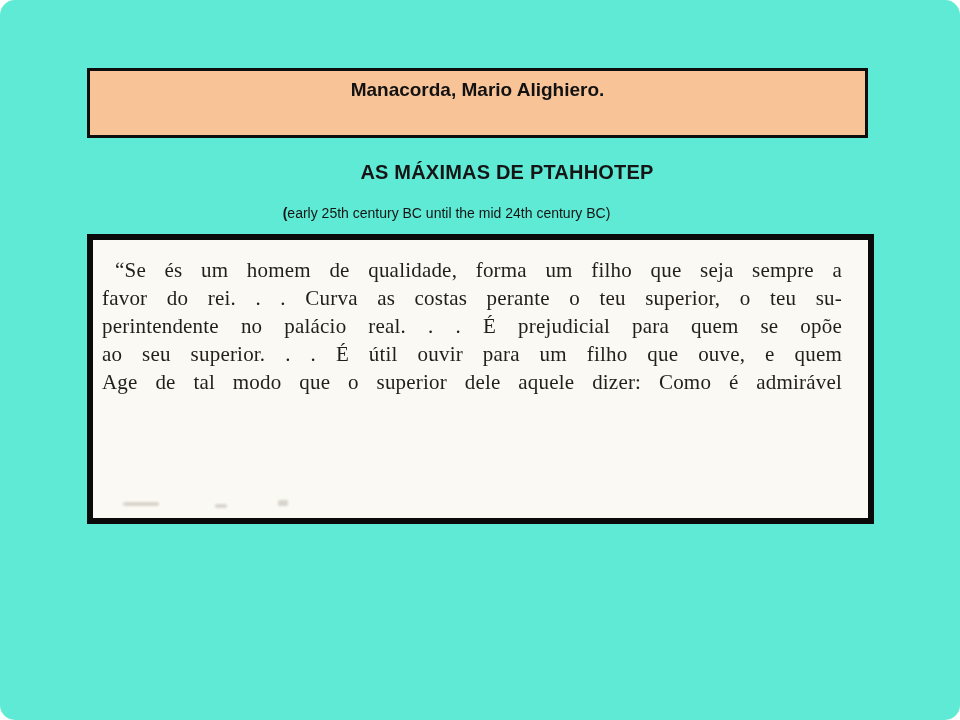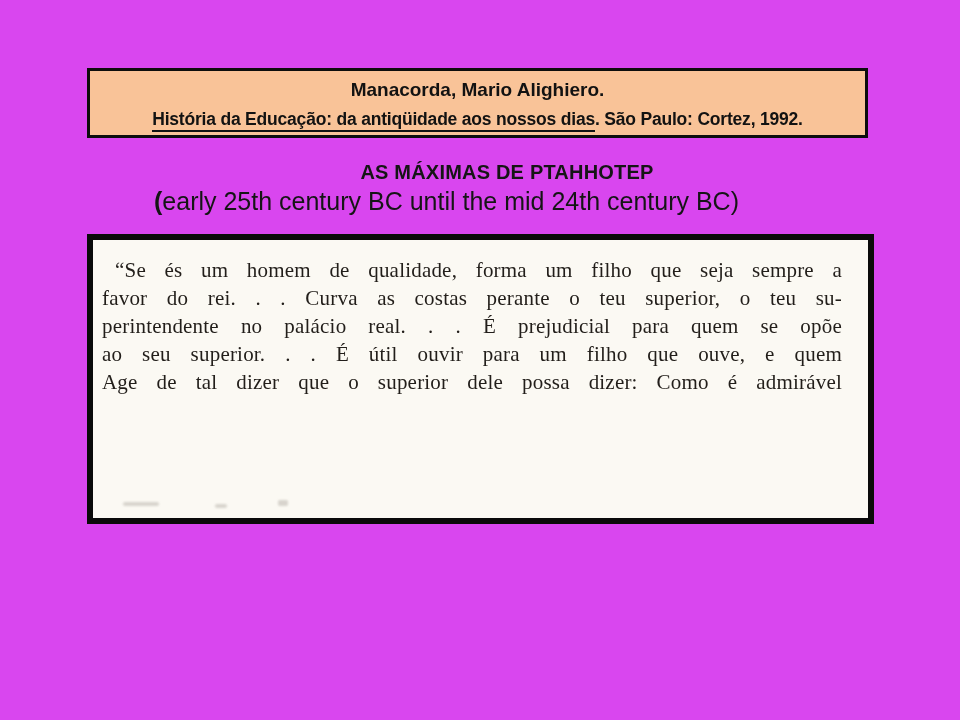--- a/index.html
+++ b/index.html
@@ -1,22 +1,23 @@
 <!DOCTYPE html>
 <html><head>
 <meta charset="utf-8">
 <style>
   html, body { margin: 0; padding: 0; }
   .slide {
     position: relative;
     width: 960px;
     height: 720px;
-    background: #d946ef;
+    background: #5eead4;
     font-family: "Liberation Sans", sans-serif;
     overflow: hidden;
+    border-radius: 15px;
   }
   .citation-box {
     position: absolute;
     left: 87px;
     top: 68px;
     width: 781px;
     height: 70px;
     box-sizing: border-box;
     background: #F9C398;
     border: 3px solid #0d0d0d;
@@ -48,24 +49,24 @@
     text-align: center;
     font-weight: bold;
     font-size: 20px;
     color: #151515;
     letter-spacing: 0.2px;
     margin-left: 27px;
   }
   .subtitle {
     position: absolute;
     left: 0;
-    top: 187px;
+    top: 205px;
     width: 893px;
     text-align: center;
-    font-size: 25px;
+    font-size: 14px;
     color: #151515;
   }
   .subtitle .open { font-weight: bold; }
   .scanbox {
     position: absolute;
     left: 87px;
     top: 234px;
     width: 787px;
     height: 290px;
     box-sizing: border-box;
@@ -95,31 +96,30 @@
   .smudge.s2 { left: 122px; top: 264px; width: 12px; height: 4px; }
   .smudge.s3 { left: 185px; top: 260px; width: 10px; height: 6px; }
 </style>
 </head>
 <body>
 
 <div class="slide">
 
   <div class="citation-box">
     <div class="cit-line1">Manacorda, Mario Alighiero.</div>
-    <div class="cit-line2"><span class="underlined">História da Educação: da antiqüidade aos nossos dias</span><span>. São Paulo: Cortez, 1992.</span></div>
   </div>
 
   <div class="title">AS MÁXIMAS DE PTAHHOTEP</div>
 
   <div class="subtitle"><span class="open">(</span><span>early 25th century BC until the mid 24th century BC)</span></div>
 
   <div class="scanbox">
     <div class="scan-line first">“Se és um homem de qualidade, forma um filho que seja sempre a</div>
     <div class="scan-line">favor do rei. . . Curva as costas perante o teu superior, o teu su-</div>
     <div class="scan-line">perintendente no palácio real. . . É prejudicial para quem se opõe</div>
     <div class="scan-line">ao seu superior. . . É útil ouvir para um filho que ouve, e quem</div>
-    <div class="scan-line">Age de tal dizer que o superior dele possa dizer: Como é admirável</div>
+    <div class="scan-line">Age de tal modo que o superior dele aquele dizer: Como é admirável</div>
     <div class="smudge s1"></div>
     <div class="smudge s2"></div>
     <div class="smudge s3"></div>
   </div>
 
 </div>
 
 </body></html>

